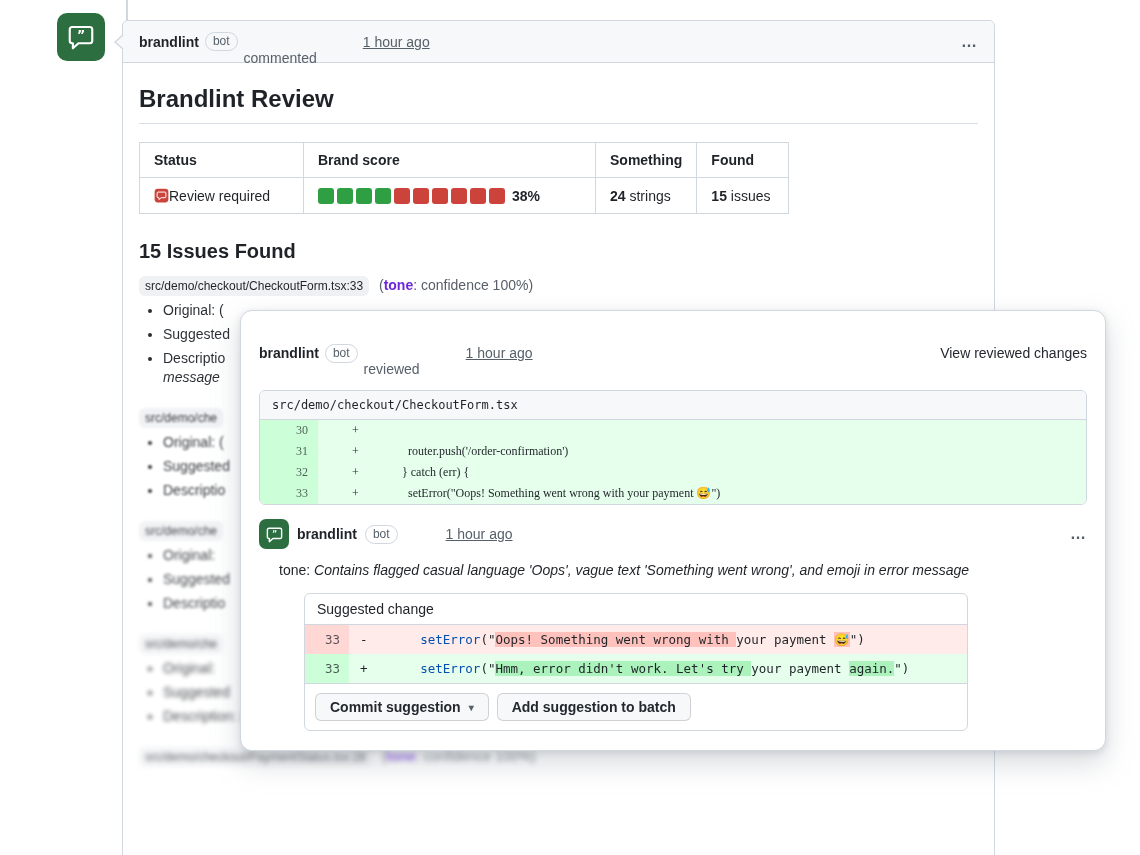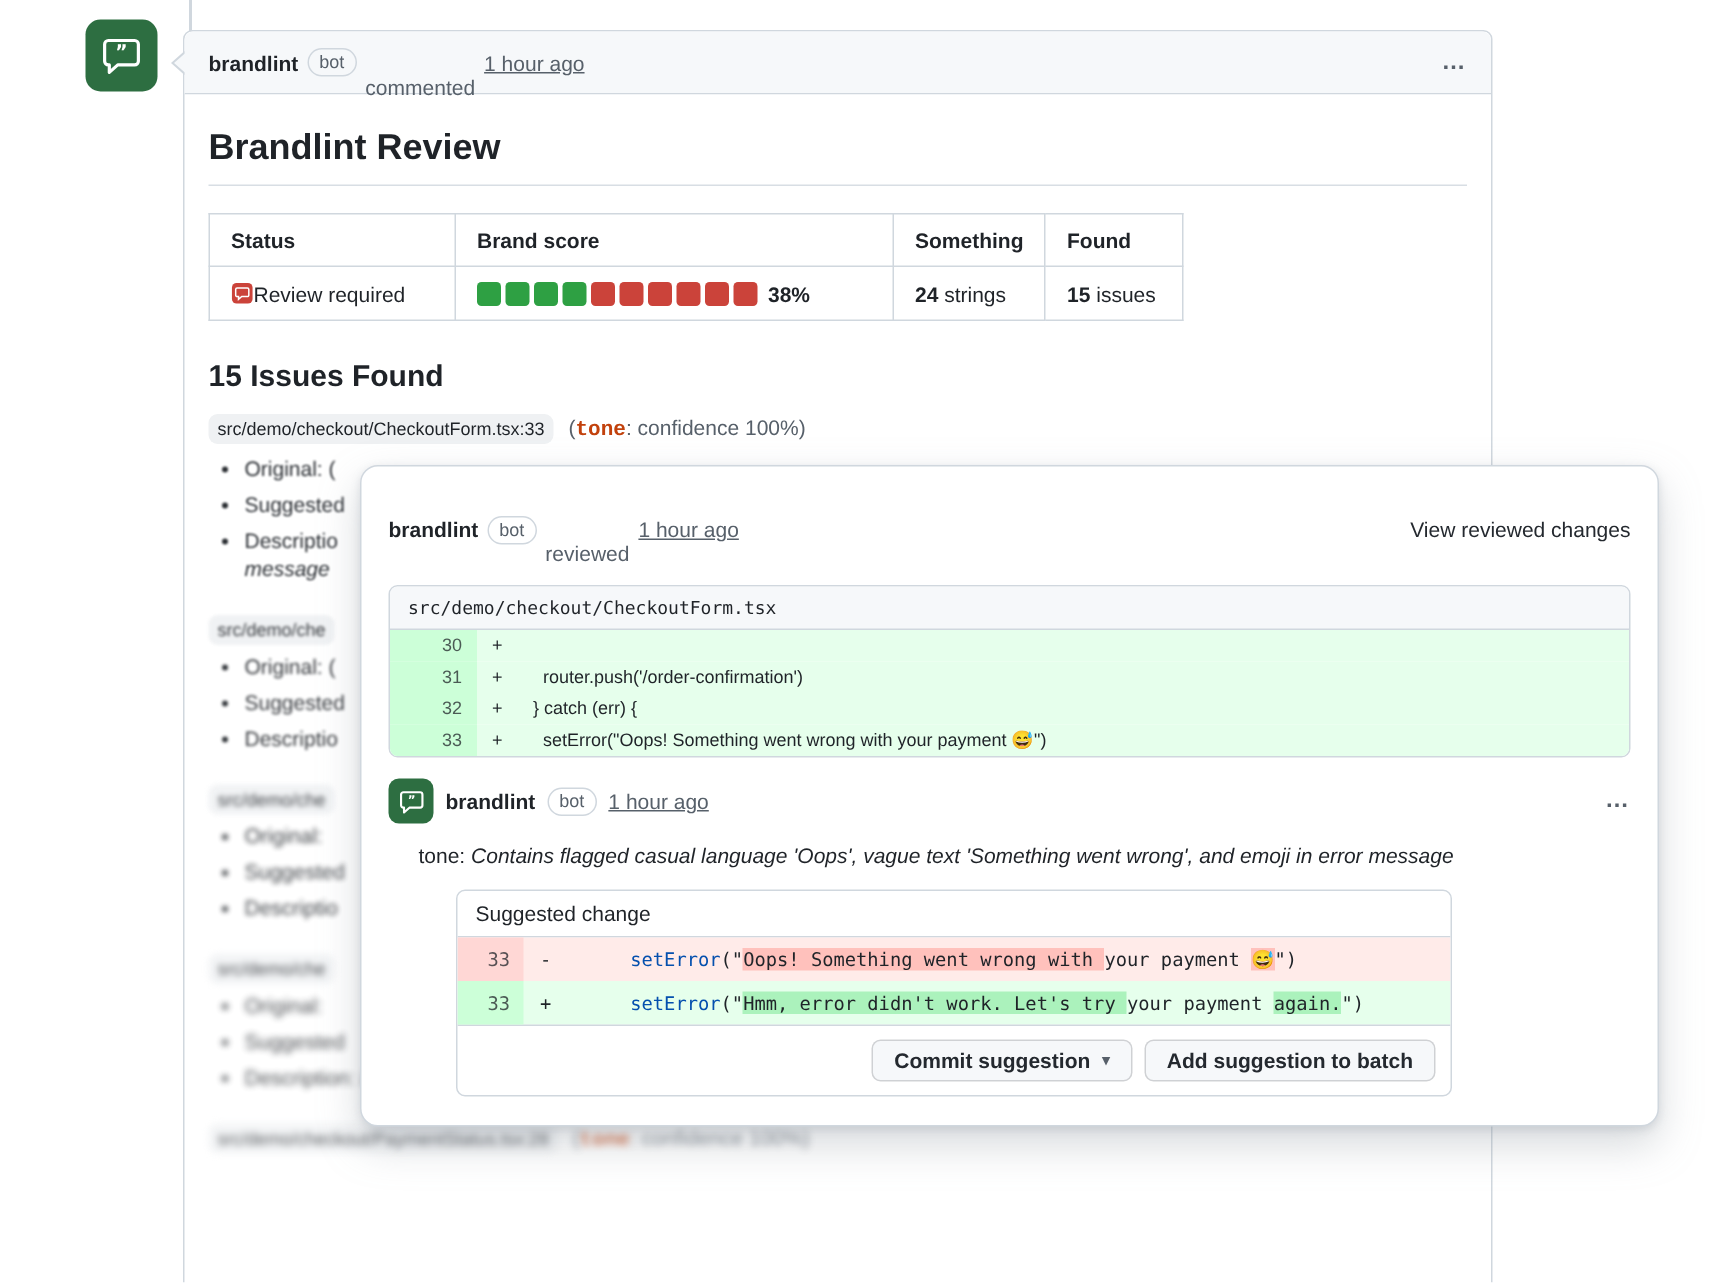--- a/index.html
+++ b/index.html
@@ -21,21 +21,21 @@
           border:1px solid #d0d7de; border-radius:6px; background:#fff; }
   .card-header { position:relative; display:flex; align-items:center; gap:6px; height:42px;
           background:#f6f8fa; border-bottom:1px solid #d0d7de; border-radius:6px 6px 0 0; padding:0 16px; }
   .caret-out { position:absolute; left:-9px; top:13px; width:0; height:0;
           border-top:8px solid transparent; border-bottom:8px solid transparent; border-right:9px solid #d0d7de; }
   .caret-in { position:absolute; left:-7px; top:14px; width:0; height:0;
           border-top:7px solid transparent; border-bottom:7px solid transparent; border-right:8px solid #f6f8fa; }
   .author { font-weight:bold; color:#1f2328; }
   .pill { font-size:12px; color:#57606a; border:1px solid #d0d7de; border-radius:10px; padding:0 7px; line-height:17px; }
   .muted { color:#57606a;margin-top:32px; }
-  .time { color:#57606a; text-decoration:underline; cursor:pointer; }
+  .time { color:#57606a; text-decoration:underline; cursor:pointer;margin-left:40px; }
   .kebab { margin-left:auto; color:#57606a; font-weight:bold; letter-spacing:1px; cursor:pointer; font-size:16px; line-height:10px; }
 
   .card-body { padding:16px 16px 24px; }
   h2.review-title { font-size:24px; font-weight:bold; margin-top:6px; padding-bottom:10px; border-bottom:1px solid #d8dee4; }
 
   
   table.summary { border-collapse:collapse; margin-top:18px; }
   table.summary th, table.summary td { border:1px solid #d0d7de; text-align:left; padding:9px 14px; }
   table.summary th { font-weight:bold;margin-top:23px; }
   .col-status{ width:164px; } .col-score{ width:292px; } .col-analyzed{ width:86px; } .col-found{ width:92px; }
@@ -45,61 +45,61 @@
   .sq[data-c="r"] { background:#cb433a; }
   .pct { font-weight:bold; margin-left:4px; vertical-align:middle; }
 
   h3.issues-heading { font-size:20px; font-weight:bold; margin-top:26px; }
 
   .chip-line { margin-top:22px; }
   .chip-line.first { margin-top:14px; }
   .chip { font-family:Liberation Sans, sans-serif; font-size:12px;
           background:#eff1f3; border-radius:6px; padding:3px 6px; color:#1f2328; }
   .tone-note { color:#57606a; margin-left:6px; }
-  .tone-note b { color:#c2410c;font-family:Liberation Mono, monospace; }
+  .tone-note b { color:#6d28d9; }
 
   ul.frag { margin:8px 0 0; padding-left:24px; list-style:disc; color:#1f2328; }
   ul.frag li { margin-top:5px; line-height:19px; }
   .ital { font-style:italic; }
 
   .blur1{ filter:blur(0.7px); opacity:.95; } .blur2{ filter:blur(1.2px); opacity:.9; }
   .blur3{ filter:blur(1.6px); opacity:.85; } .blur4{ filter:blur(2.1px); opacity:.8; }
   .blur5{ filter:blur(2.6px); opacity:.75; }
 
   
   .overlay { position:absolute; left:240px; top:310px; width:866px; height:441px; background:#fff;
              border:1px solid #d0d7de; border-radius:12px; padding:18px;
              box-shadow:0 12px 28px rgba(140,149,159,0.35), 0 2px 6px rgba(140,149,159,0.25); z-index:5; }
   .ov-header { display:flex; align-items:center; gap:6px; }
   .view-link { margin-left:auto; color:#24292f; cursor:pointer; }
 
   .diff-box { margin-top:13px; border:1px solid #d0d7de; border-radius:6px; overflow:hidden; }
   .file-header { background:#f6f8fa; border-bottom:1px solid #d0d7de; padding:7px 12px;
                  font-family:"DejaVu Sans Mono","Liberation Mono",monospace; font-size:12px; }
   .drow { display:flex; align-items:center; background:#e6ffec;
-          font-family:Liberation Sans, sans-serif; font-size:12px; line-height:21px; }
+          font-family:Liberation Serif, serif; font-size:12px; line-height:21px;gap:24px; }
   .drow .gut { width:58px; background:#ccffd8; text-align:right; padding-right:10px; color:rgba(31,35,40,0.75); }
   .drow .sign { width:24px; padding-left:10px; color:#1f2328; }
   .drow .code { white-space:pre; color:#1f2328; }
 
   .ov-comment { display:flex; align-items:center; gap:8px; margin-top:14px; }
   .tone-para { margin:10px 0 0 20px; width:772px; line-height:22px; color:#1f2328; }
 
   .sugg-box { margin:12px 0 0 45px; width:664px; border:1px solid #d0d7de; border-radius:6px; overflow:hidden; background:#fff; }
   .sugg-header { padding:7px 12px; border-bottom:1px solid #d0d7de; color:#1f2328; }
   .srow { display:flex; align-items:stretch; font-family:"DejaVu Sans Mono","Liberation Mono",monospace;
           font-size:12.5px; line-height:29px; }
   .srow.del { background:#ffebe9; } .srow.add { background:#e6ffec; }
   .srow .gut { width:44px; text-align:right; padding-right:9px; color:rgba(31,35,40,0.75); }
   .srow.del .gut { background:#ffd7d5; } .srow.add .gut { background:#ccffd8; }
   .srow .sign { width:26px; padding-left:11px; }
   .srow .scode { white-space:pre; }
   .fn { color:#0550ae; }
   .hl-del { background:#ffc1bc; } .hl-add { background:#abf2bc; }
-  .sugg-footer { border-top:1px solid #d0d7de; padding:9px 10px; display:flex; justify-content:flex-end; gap:8px; }
+  .sugg-footer { border-top:1px solid #d0d7de; padding:9px 10px; display:flex; justify-content:flex-start; gap:8px; }
   .btn { background:#f6f8fa; border:1px solid rgba(31,35,40,0.18); border-radius:6px; padding:5px 14px;
          font-family:"Liberation Sans", sans-serif; font-size:14px; font-weight:600; color:#24292f; cursor:pointer;
          display:inline-flex; align-items:center; gap:8px; }
   .btn .dd { font-size:10px; color:#57606a; }
 </style>
 </head>
 <body>
 
 <div class="page">
   <div class="timeline-line"></div>

